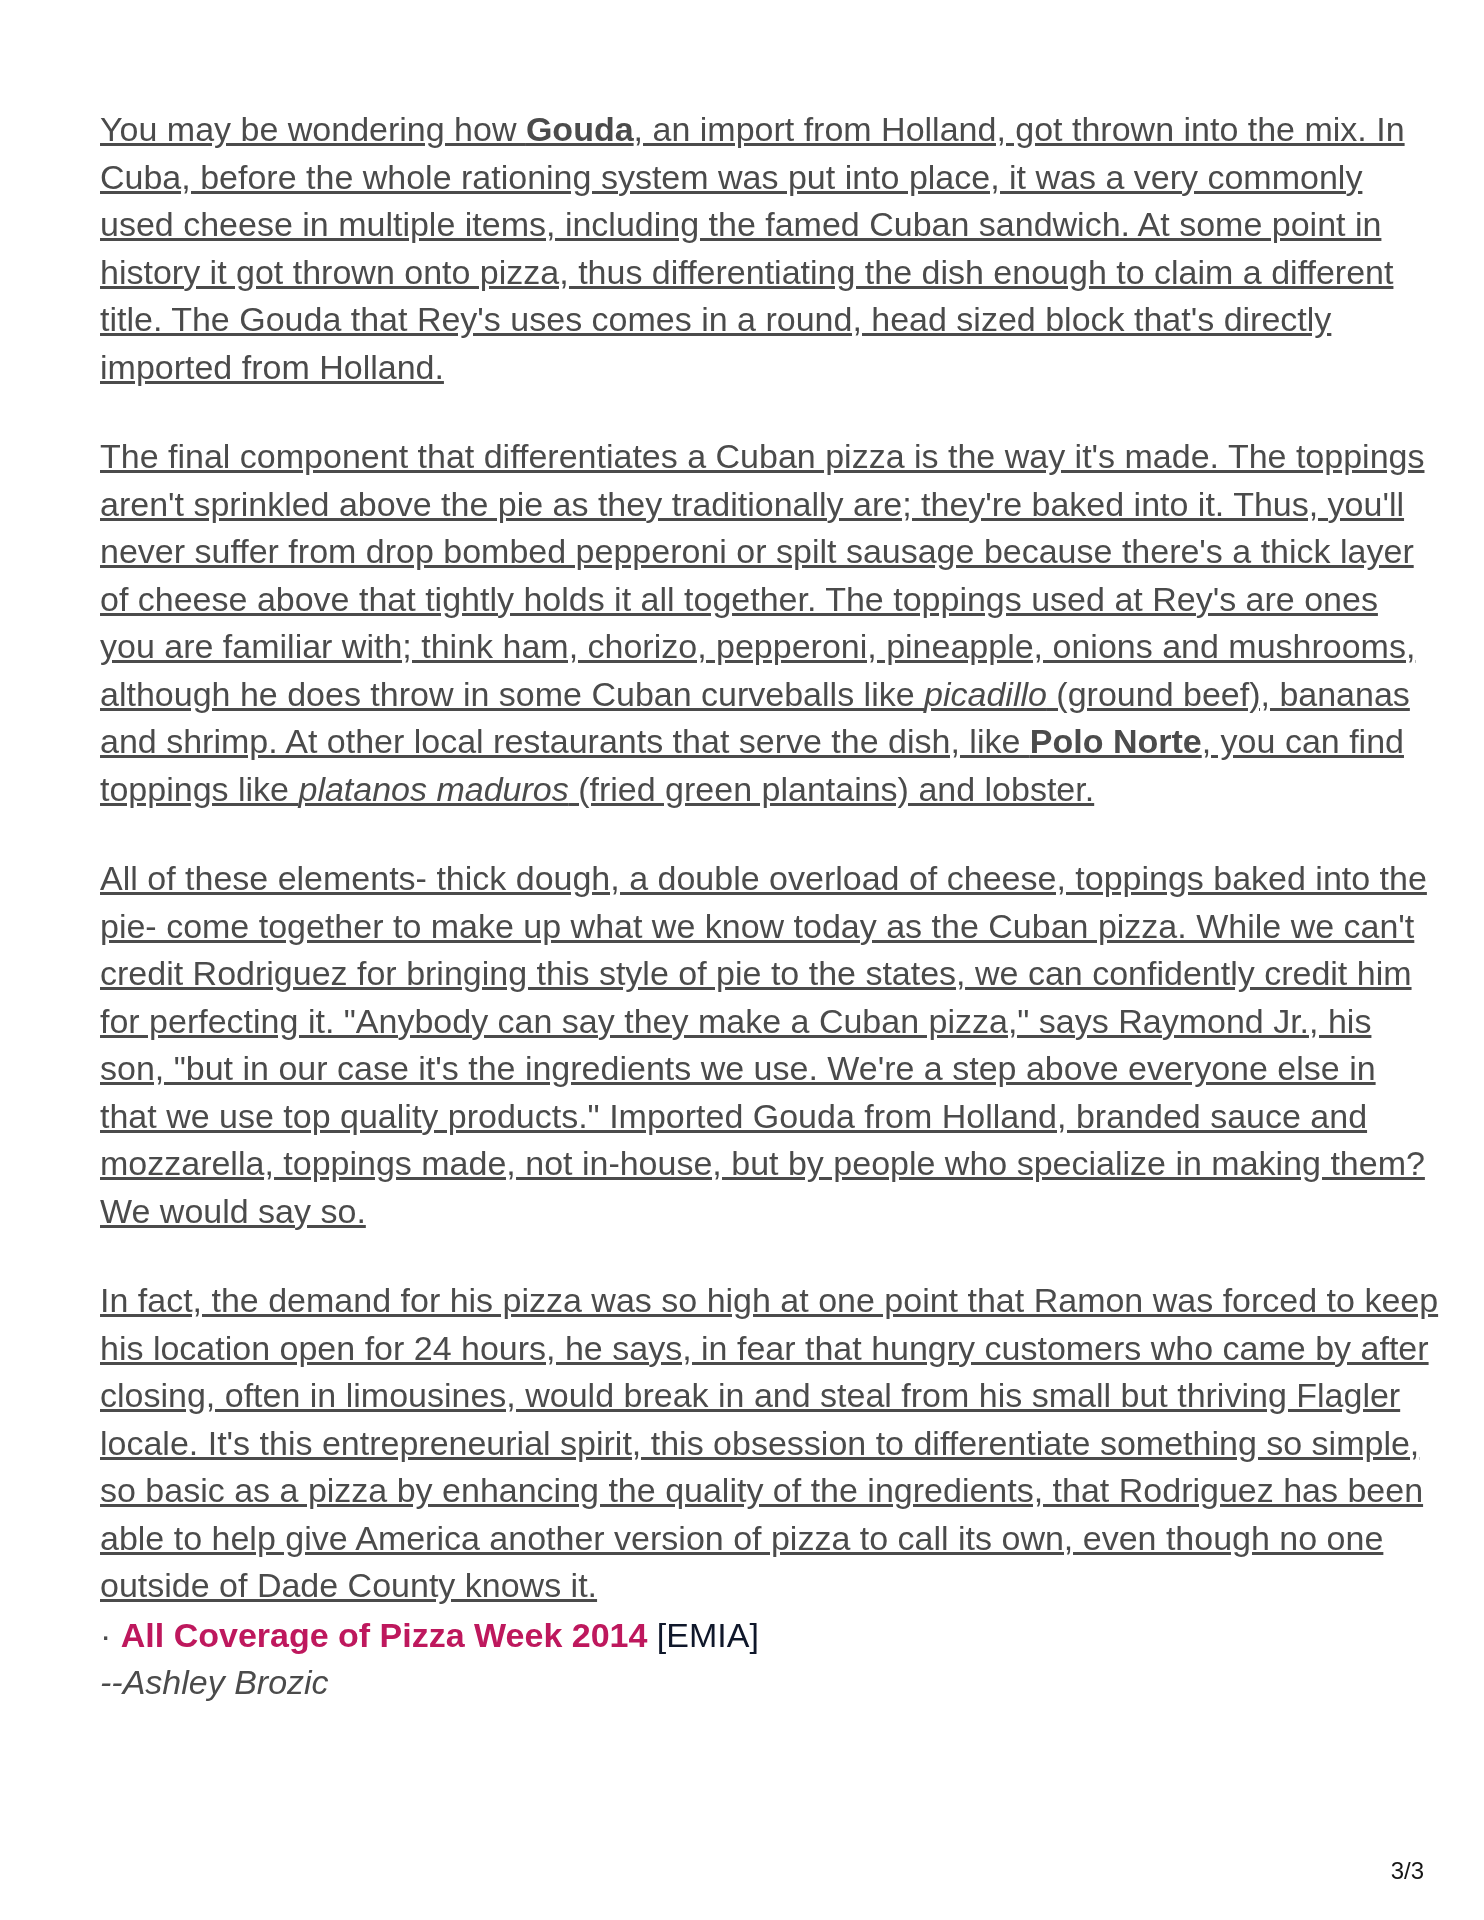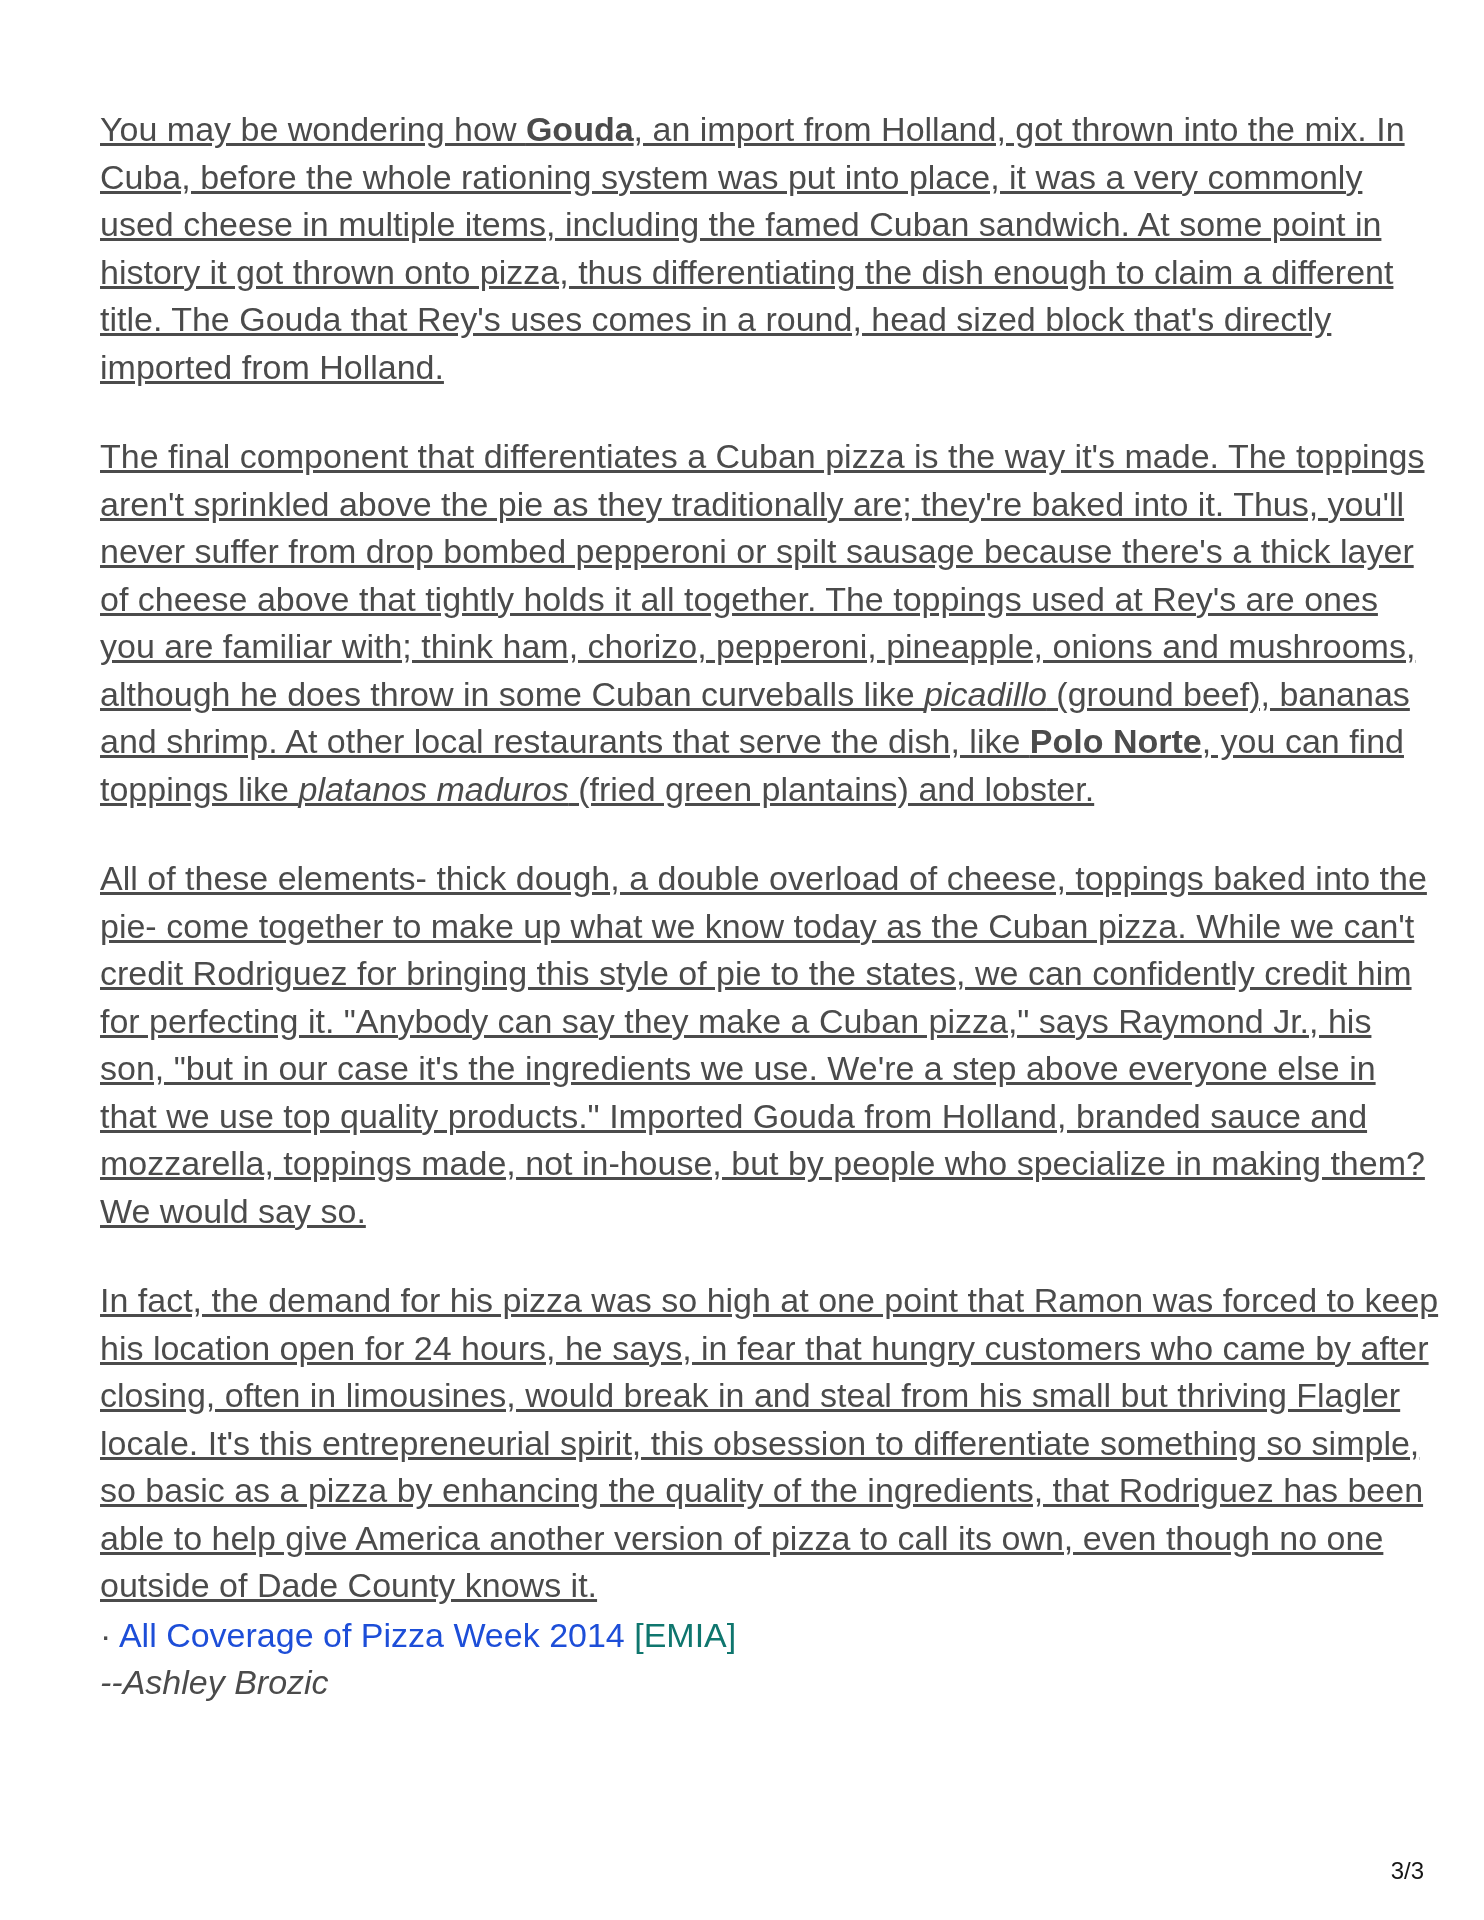--- a/index.html
+++ b/index.html
@@ -58,17 +58,17 @@
 <body>
 
 <div class="page" style="background: rgb(255, 255, 255);">
   <div class="article" style="color: rgb(75, 75, 75);">
     <div class="article-body">
         <p><span>You may be wondering how </span><span style="font-weight: 700;">Gouda</span><span>, an import from Holland, got thrown into the mix. In Cuba, before the whole rationing system was put into place, it was a very commonly used cheese in multiple items, including the famed Cuban sandwich. At some point in history it got thrown onto pizza, thus differentiating the dish enough to claim a different title. The Gouda that Rey's uses comes in a round, head sized block that's directly imported from Holland.</span></p>
         <p><span>The final component that differentiates a Cuban pizza is the way it's made. The toppings aren't sprinkled above the pie as they traditionally are; they're baked into it. Thus, you'll never suffer from drop bombed pepperoni or spilt sausage because there's a thick layer of cheese above that tightly holds it all together. The toppings used at Rey's are ones you are familiar with; think ham, chorizo, pepperoni, pineapple, onions and mushrooms, although he does throw in some Cuban curveballs like </span><span style="font-style: italic;">picadillo</span><span> (ground beef), bananas and shrimp. At other local restaurants that serve the dish, like </span><span style="font-weight: 700;">Polo Norte</span><span>, you can find toppings like </span><span style="font-style: italic;">platanos maduros</span><span> (fried green plantains) and lobster.</span></p>
         <p><span>All of these elements- thick dough, a double overload of cheese, toppings baked into the pie- come together to make up what we know today as the Cuban pizza. While we can't credit Rodriguez for bringing this style of pie to the states, we can confidently credit him for perfecting it. "Anybody can say they make a Cuban pizza," says Raymond Jr., his son, "but in our case it's the ingredients we use. We're a step above everyone else in that we use top quality products." Imported Gouda from Holland, branded sauce and mozzarella, toppings made, not in-house, but by people who specialize in making them? We would say so.</span></p>
         <p><span>In fact, the demand for his pizza was so high at one point that Ramon was forced to keep his location open for 24 hours, he says, in fear that hungry customers who came by after closing, often in limousines, would break in and steal from his small but thriving Flagler locale. It's this entrepreneurial spirit, this obsession to differentiate something so simple, so basic as a pizza by enhancing the quality of the ingredients, that Rodriguez has been able to help give America another version of pizza to call its own, even though no one outside of Dade County knows it.</span></p>
       </div>
-    <p class="coverage"><span>· </span><a class="link" style="color: #1d4ed8;">All Coverage of Pizza Week 2014</a><span style="color: #0f766e;"> [EMIA]</span></p>
+    <p class="coverage"><span>· </span><a class="link" style="color: #be185d; font-weight: bold;">All Coverage of Pizza Week 2014</a><span style="color: #0f172a;"> [EMIA]</span></p>
     <p class="byline">--Ashley Brozic</p>
   </div>
   <div class="page-number">3/3</div>
 </div>
 
 </body></html>

